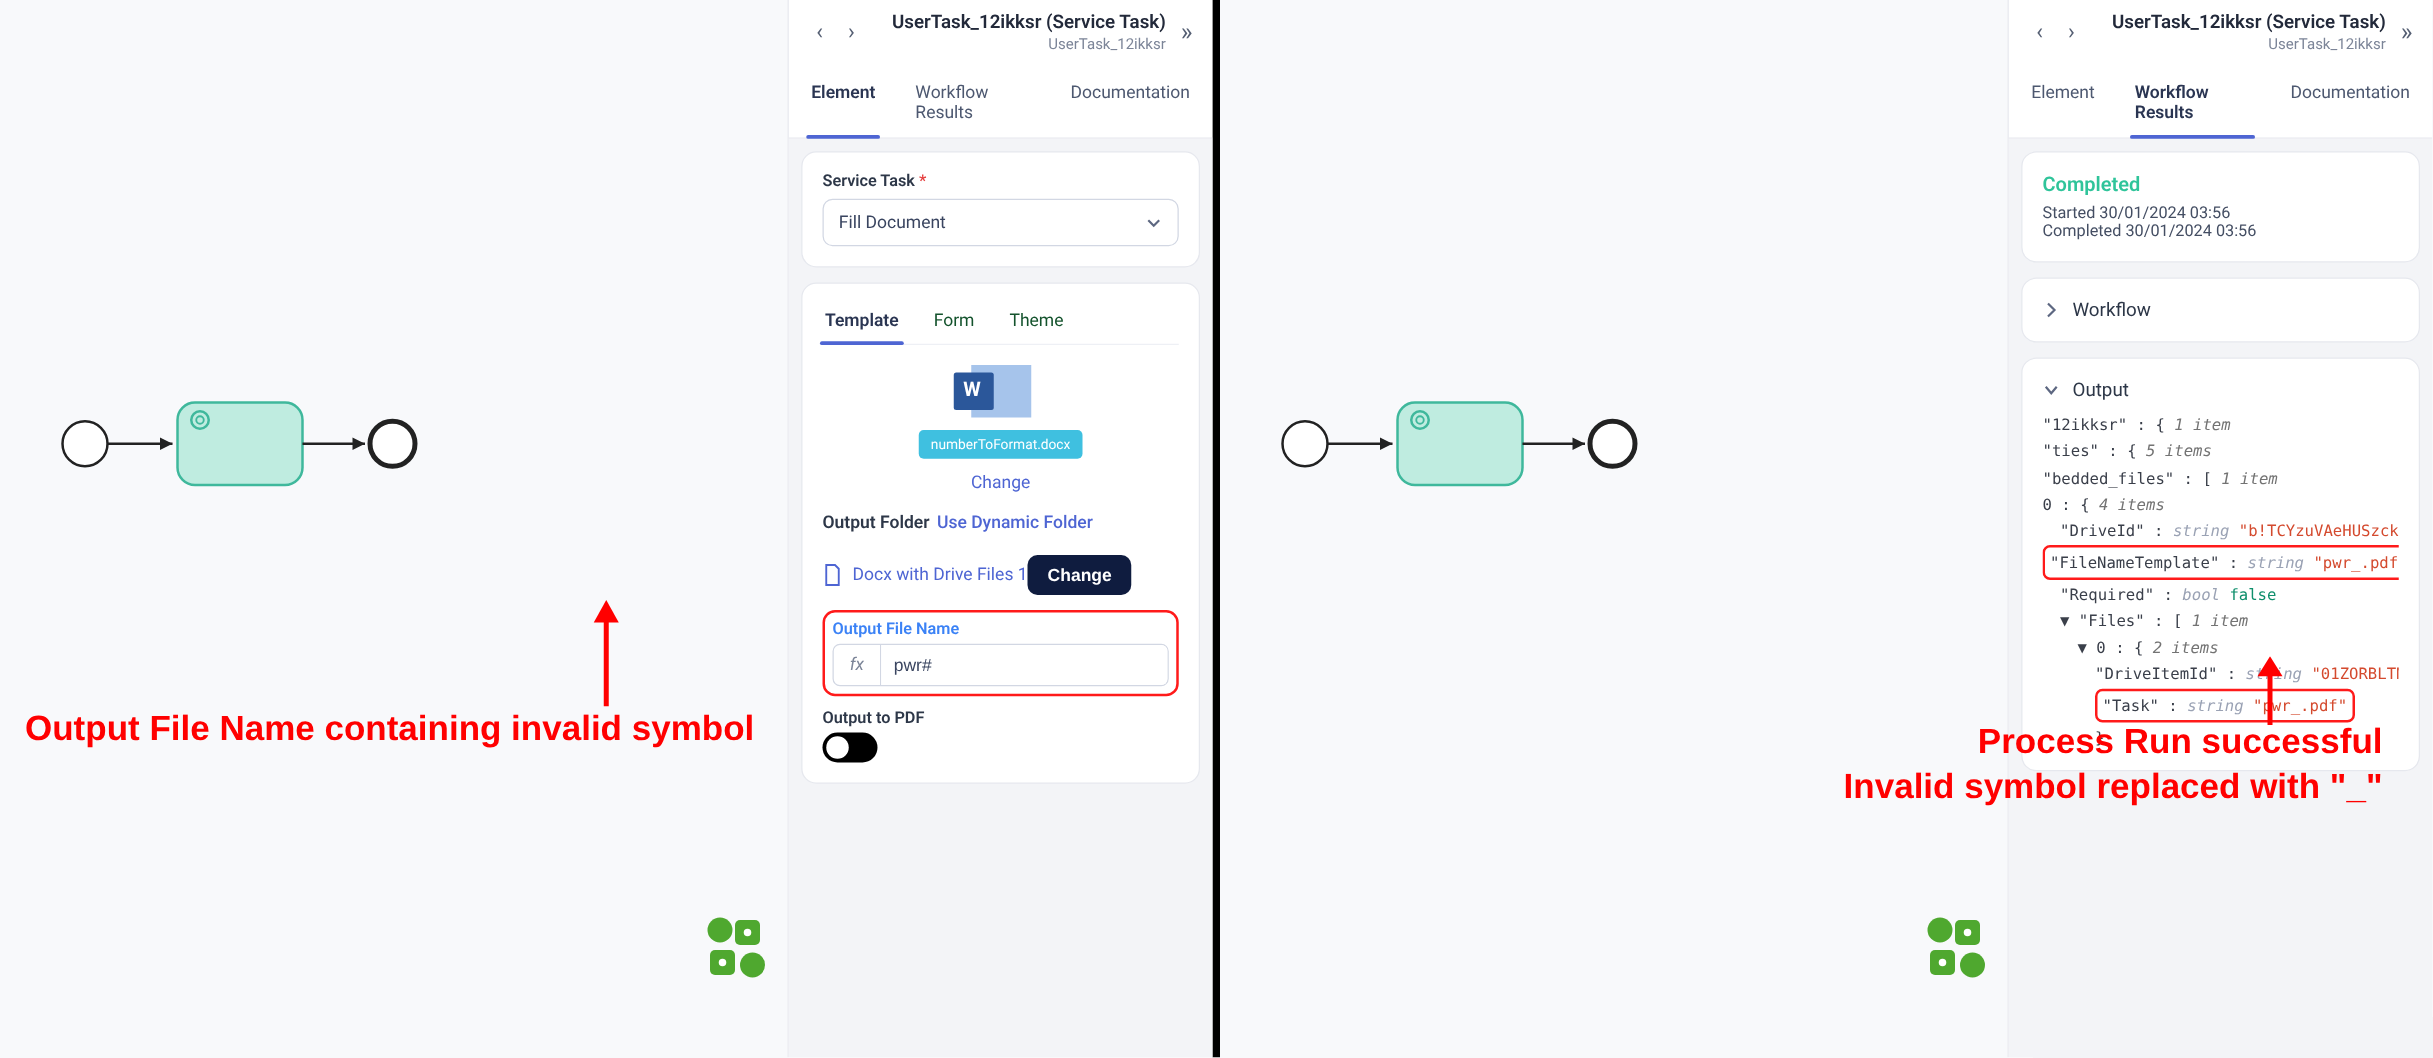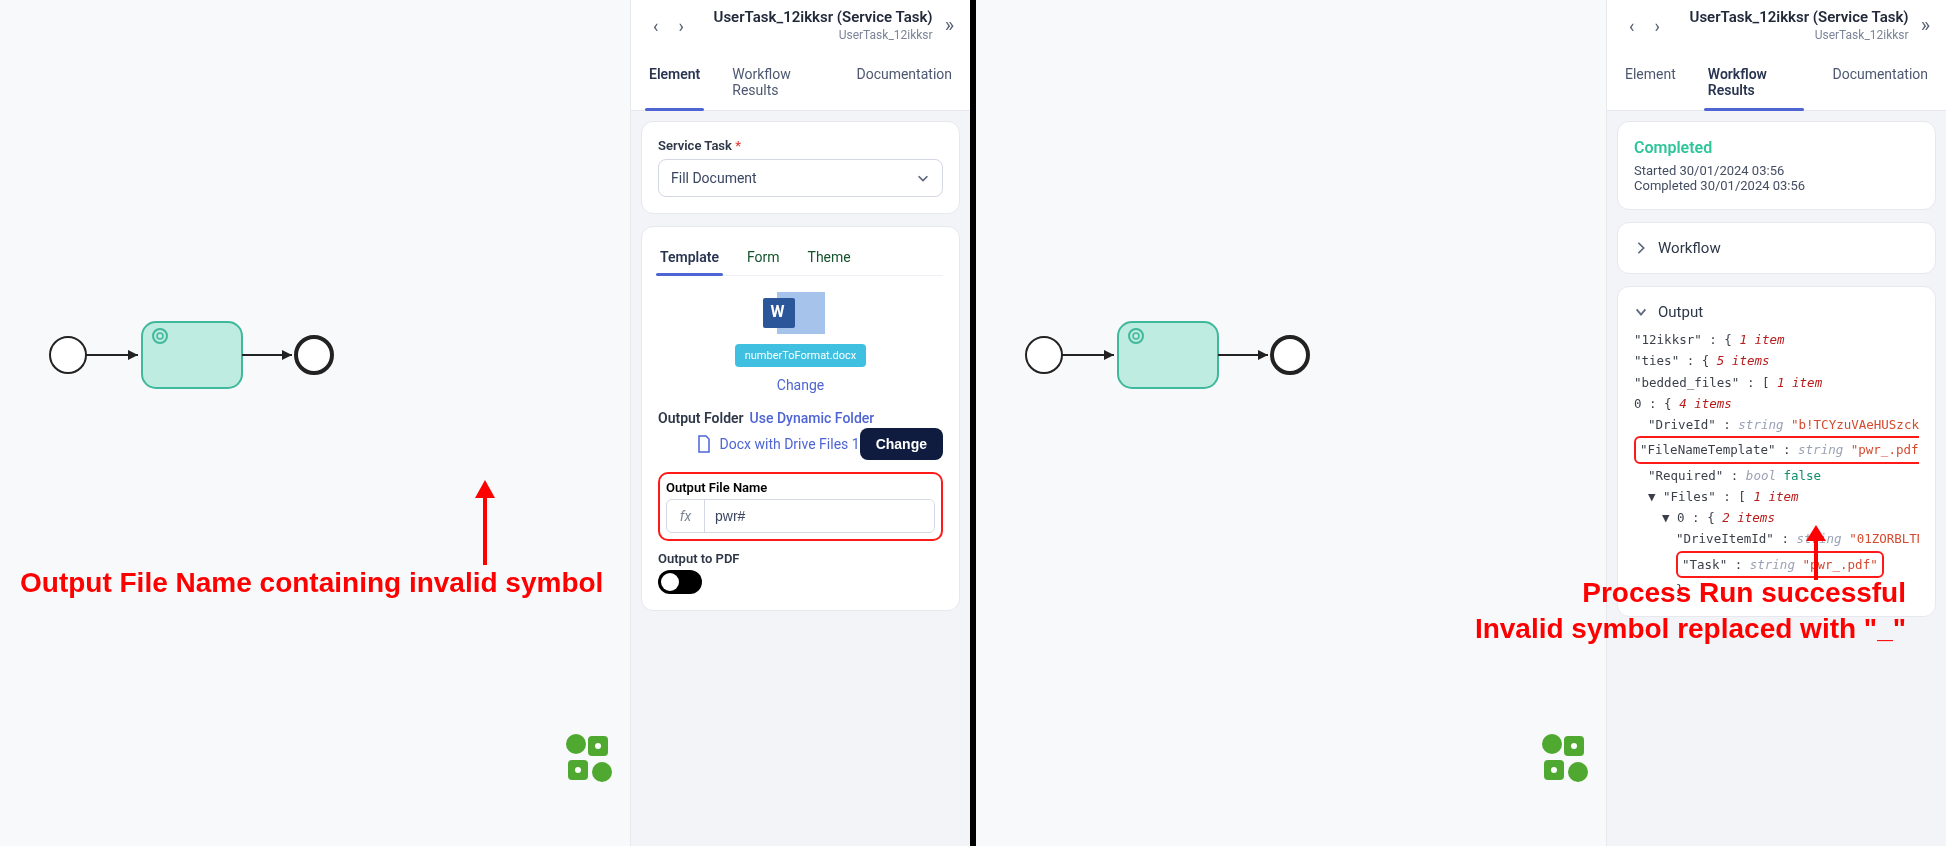--- a/index.html
+++ b/index.html
@@ -224,22 +224,22 @@
     font-weight: 600;
     color: #2d3748;
     margin-top: 16px;
     gap: 6px;
     flex-wrap: wrap;
   }
   .dyn-link { font-weight: 500; }
   .drive-row {
     display: flex;
     align-items: center;
-    justify-content: flex-end;
-    margin-top: 2px;
+    justify-content: flex-start;
+    margin-top: 18px;
   }
   .drive-left {
     display: flex;
     align-items: center;
     gap: 8px;
     color: #4e65d3;
     font-size: 14px;
   }
   .btn {
     background: #0f1c3f;
@@ -251,21 +251,21 @@
     font-weight: 600;
     cursor: pointer;
   }
   .ofn-wrap {
     margin-top: 12px;
     border: 2px solid #ff1a1a;
     border-radius: 10px;
     padding: 6px 6px 6px 6px;
     position: relative;
   }
-  .ofn-label { font-size: 13px; font-weight: 600; color: #000000; margin-bottom: 4px; }
+  .ofn-label { font-size: 13px; font-weight: 600; color: #3b82f6; margin-bottom: 4px; }
   .input-group {
     display: flex;
     border: 1px solid #d2d7e3;
     border-radius: 6px;
     overflow: hidden;
   }
   .fx {
     width: 38px;
     display: flex;
     align-items: center;
@@ -329,21 +329,21 @@
     font-size: 12.5px;
     color: #3a3f4a;
     line-height: 1.7;
     margin-top: 8px;
     white-space: nowrap;
     overflow: hidden;
   }
   .json-key { color: #3a3f4a; }
   .json-str { color: #d44a2e; }
   .json-bool { color: #0f8f6c; }
-  .json-meta { color: #b91c1c; font-style: italic; }
+  .json-meta { color: #737373; font-style: italic; }
   .json-type { color: #9aa2b4; font-style: italic; }
   .indent0 { padding-left: 0; }
   .indent1 { padding-left: 14px; }
   .indent2 { padding-left: 28px; }
   .indent3 { padding-left: 42px; }
   .highlight-row {
     border: 2px solid #ff1a1a;
     border-radius: 6px;
     padding: 1px 4px;
     display: inline-block;

